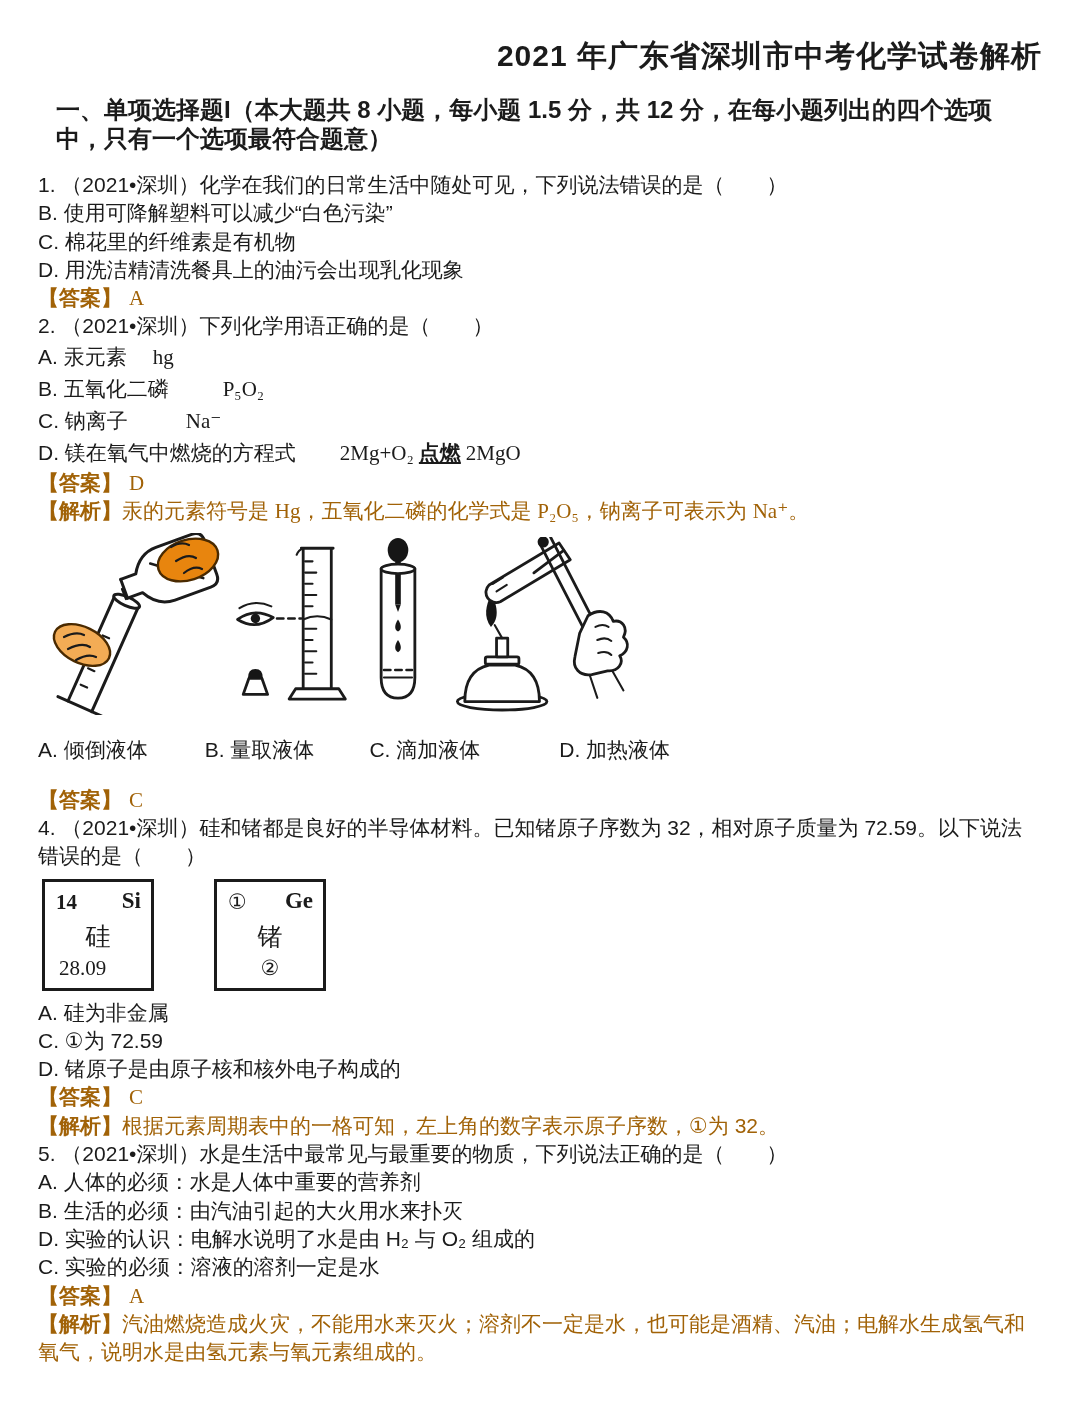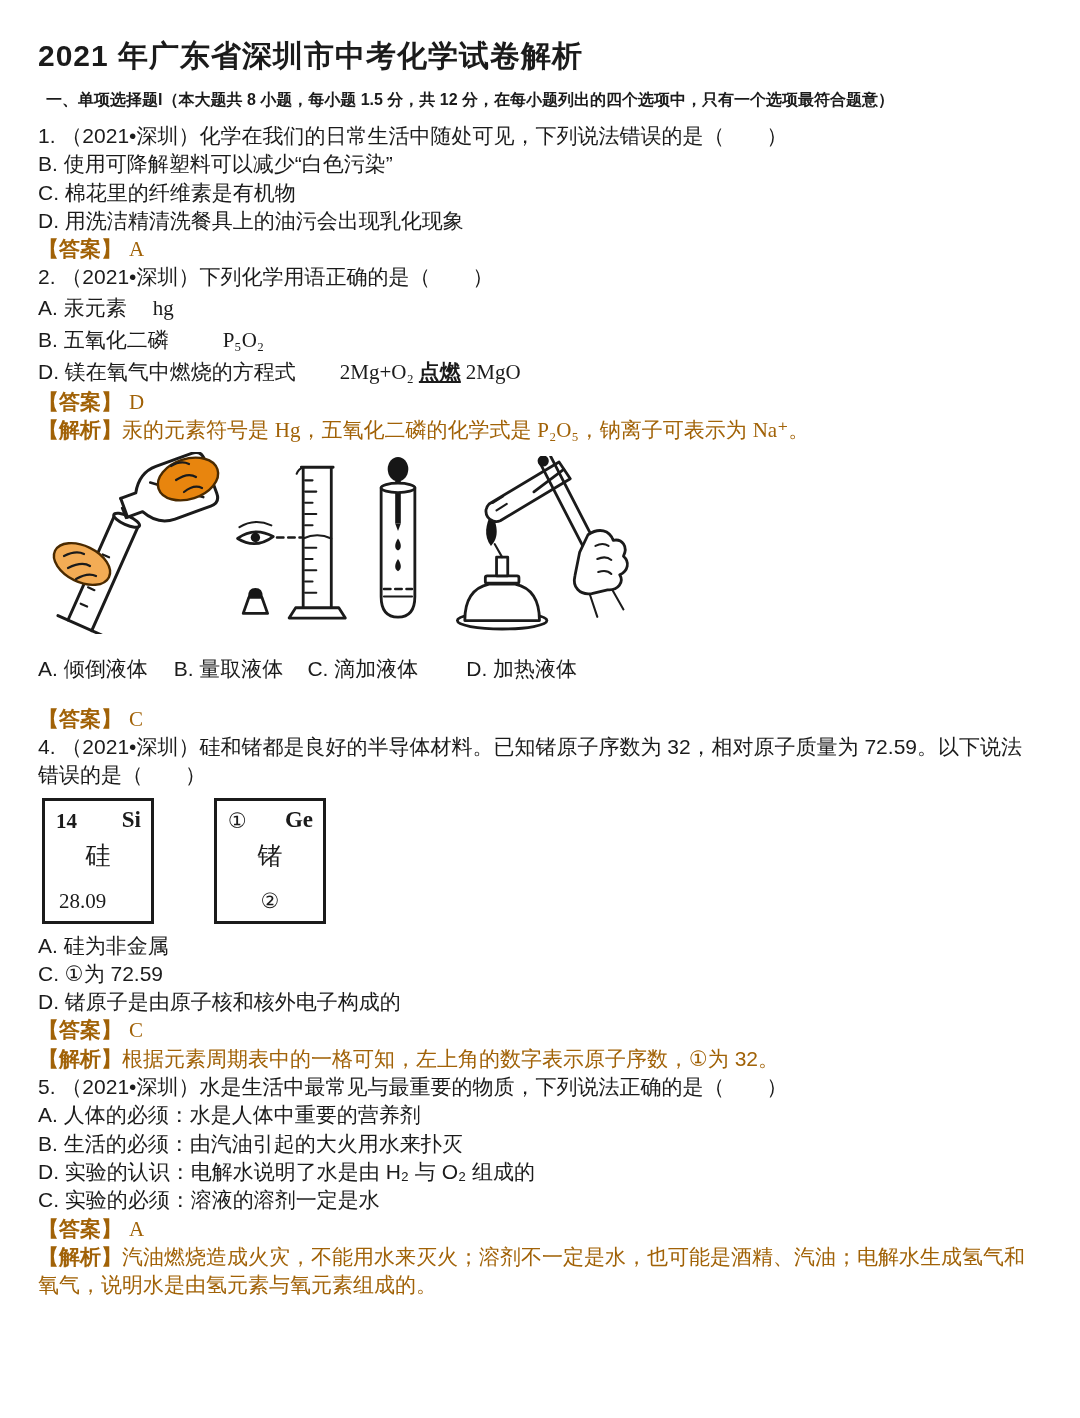--- a/index.html
+++ b/index.html
@@ -4,24 +4,24 @@
 <style>
   * { box-sizing: border-box; }
   html,body { margin:0; padding:0; }
   body {
     width:1080px; height:1418px; overflow:hidden;
     background:#ffffff; color:#1b1b1b;
     font-family:"Liberation Sans","DejaVu Sans",sans-serif;
   }
   .page { padding:6px 38px 0 38px; }
   .title {
-    text-align:left; font-size:30px; font-weight:700;
+    text-align:right; font-size:30px; font-weight:700;
     margin:30px 0 8px 0; letter-spacing:1px;
   }
-  .sec { font-size:16px; font-weight:700; line-height:29px; margin:8px; }
+  .sec { font-size:24px; font-weight:700; line-height:29px; margin:18px; }
   .l { font-size:21px; line-height:28.3px; margin:0; }
   .l2 { line-height:31px; }
   .red { color:#a16207; }
   .lab { font-weight:700; }
   .serif { font-family:"Liberation Serif","DejaVu Serif",serif; }
   .ansletter { font-family:"Liberation Serif","DejaVu Serif",serif; margin-left:7px; }
   .fgap1{margin-left:26px}.fgap2{margin-left:54px}.fgap3{margin-left:58px}.fgap4{margin-left:44px}
   .cond { font-weight:700; text-decoration:underline; margin:0 5px; }
 
   
@@ -29,26 +29,26 @@
   .fig { flex:0 0 auto; }
   .fig path,.fig line,.fig ellipse,.fig rect,.fig circle,.fig polyline {
     stroke:#1b1b1b; stroke-width:3; fill:none; stroke-linecap:round; stroke-linejoin:round;
   }
   .fig .fdark { fill:#161616; stroke:none; }
   .fig .fwhite { fill:#ffffff; }
   .fig .dash { stroke-dasharray:7 5; stroke-width:2.6; }
   .fig .thin { stroke-width:2.2; }
   .fig .handA { fill:#e8850e; stroke:#4a2a00; stroke-width:2.4; }
   .fig .handB { fill:#f3ac55; stroke:#4a2a00; stroke-width:2.4; }
-  .fig-labels { display:flex; font-size:21px; line-height:28.3px; }
+  .fig-labels { display:flex; font-size:21px; line-height:28.3px;gap:31px; }
   .fl-b{margin-left:26px}.fl-c{margin-left:24px}.fl-d{margin-left:48px}
 
   
   .elem-row { display:flex; gap:60px; margin:8px 0 8px 4px; }
-  .elem-box { width:112px; height:126px; border:3px solid #1b1b1b; position:relative; }
+  .elem-box { width:112px; height:112px; border:3px solid #1b1b1b; position:relative; }
   .eb-num { position:absolute; top:8px; left:11px; font-size:21px; font-weight:700;
             font-family:"Liberation Serif","DejaVu Serif",serif; }
   .eb-sym { position:absolute; top:6px; right:10px; font-size:23px; font-weight:700;
             font-family:"Liberation Serif","DejaVu Serif",serif; }
   .eb-name { position:absolute; top:38px; left:0; width:100%; text-align:center; font-size:25px; }
   .eb-mass { position:absolute; bottom:7px; left:14px; font-size:21px; font-weight:400;
              font-family:"Liberation Serif","DejaVu Serif",serif; }
   .eb-mass.center { left:0; width:100%; text-align:center; font-weight:400; }
 </style>
 </head>
@@ -65,20 +65,21 @@
     <p class="l">B. 使用可降解塑料可以减少“白色污染”</p>
     <p class="l">C. 棉花里的纤维素是有机物</p>
     <p class="l">D. 用洗洁精清洗餐具上的油污会出现乳化现象</p>
     <p class="l red"><span class="lab">【答案】</span><span class="ansletter">A</span></p>
   </div>
 
   <div>
     <p class="l">2. （2021•深圳）下列化学用语正确的是（　　）</p>
     <p class="l l2"><span>A. 汞元素</span><span class="serif fgap1">hg</span></p>
     <p class="l l2"><span>B. 五氧化二磷</span><span class="serif fgap2">P₅O₂</span></p>
+    <p class="l l2"><span>C. 钠离子</span><span class="serif fgap3">Na⁻</span></p>
     <p class="l l2"><span>D. 镁在氧气中燃烧的方程式</span><span class="serif fgap4">2Mg+O₂</span><span class="cond">点燃</span><span class="serif">2MgO</span></p>
     <p class="l red"><span class="lab">【答案】</span><span class="ansletter">D</span></p>
     <p class="l red"><span class="lab">【解析】</span><span>汞的元素符号是 </span><span class="serif">Hg</span><span>，五氧化二磷的化学式是 </span><span class="serif">P₂O₅</span><span>，钠离子可表示为 </span><span class="serif">Na⁺</span><span>。</span></p>
   </div>
 
   <div>
 
     <div class="fig-row">
 
       <svg class="fig" width="188" height="182" viewBox="0 0 188 182">

